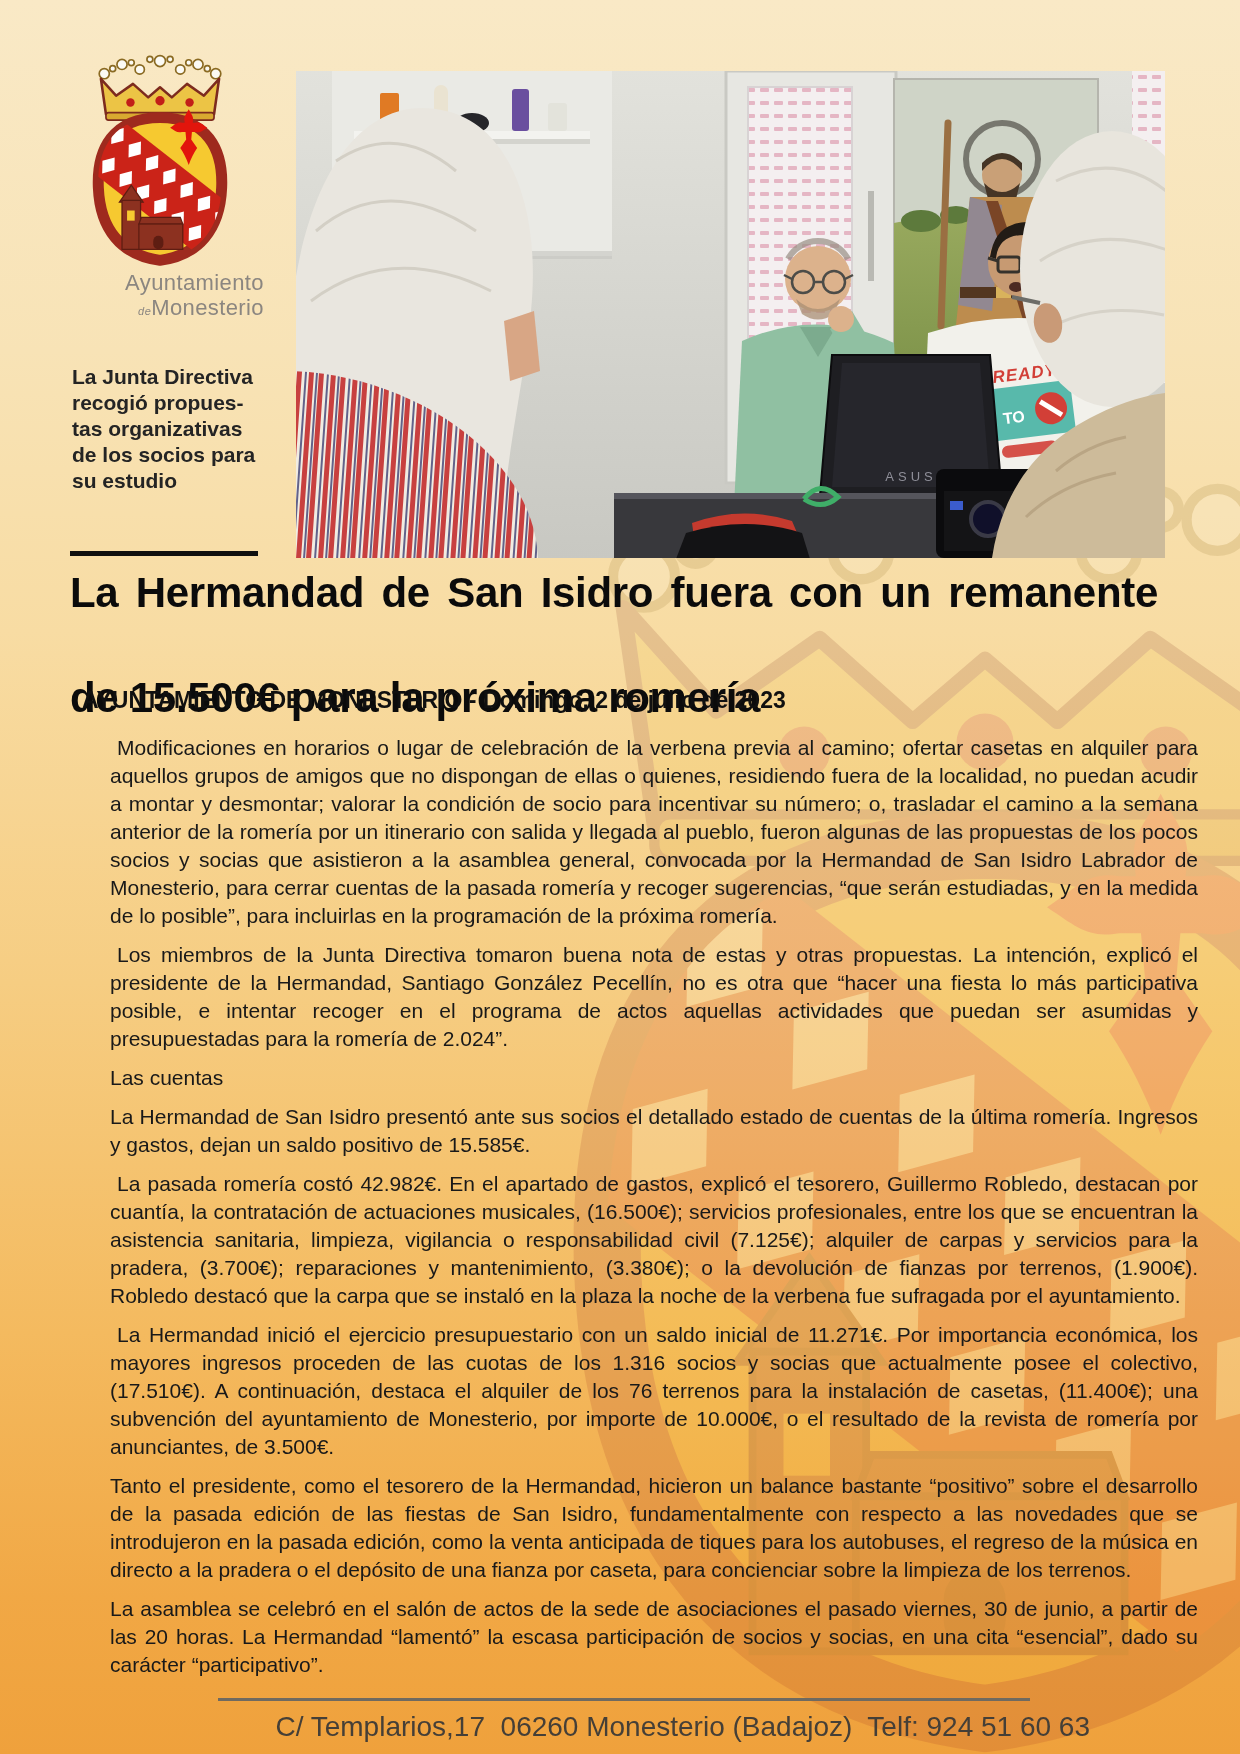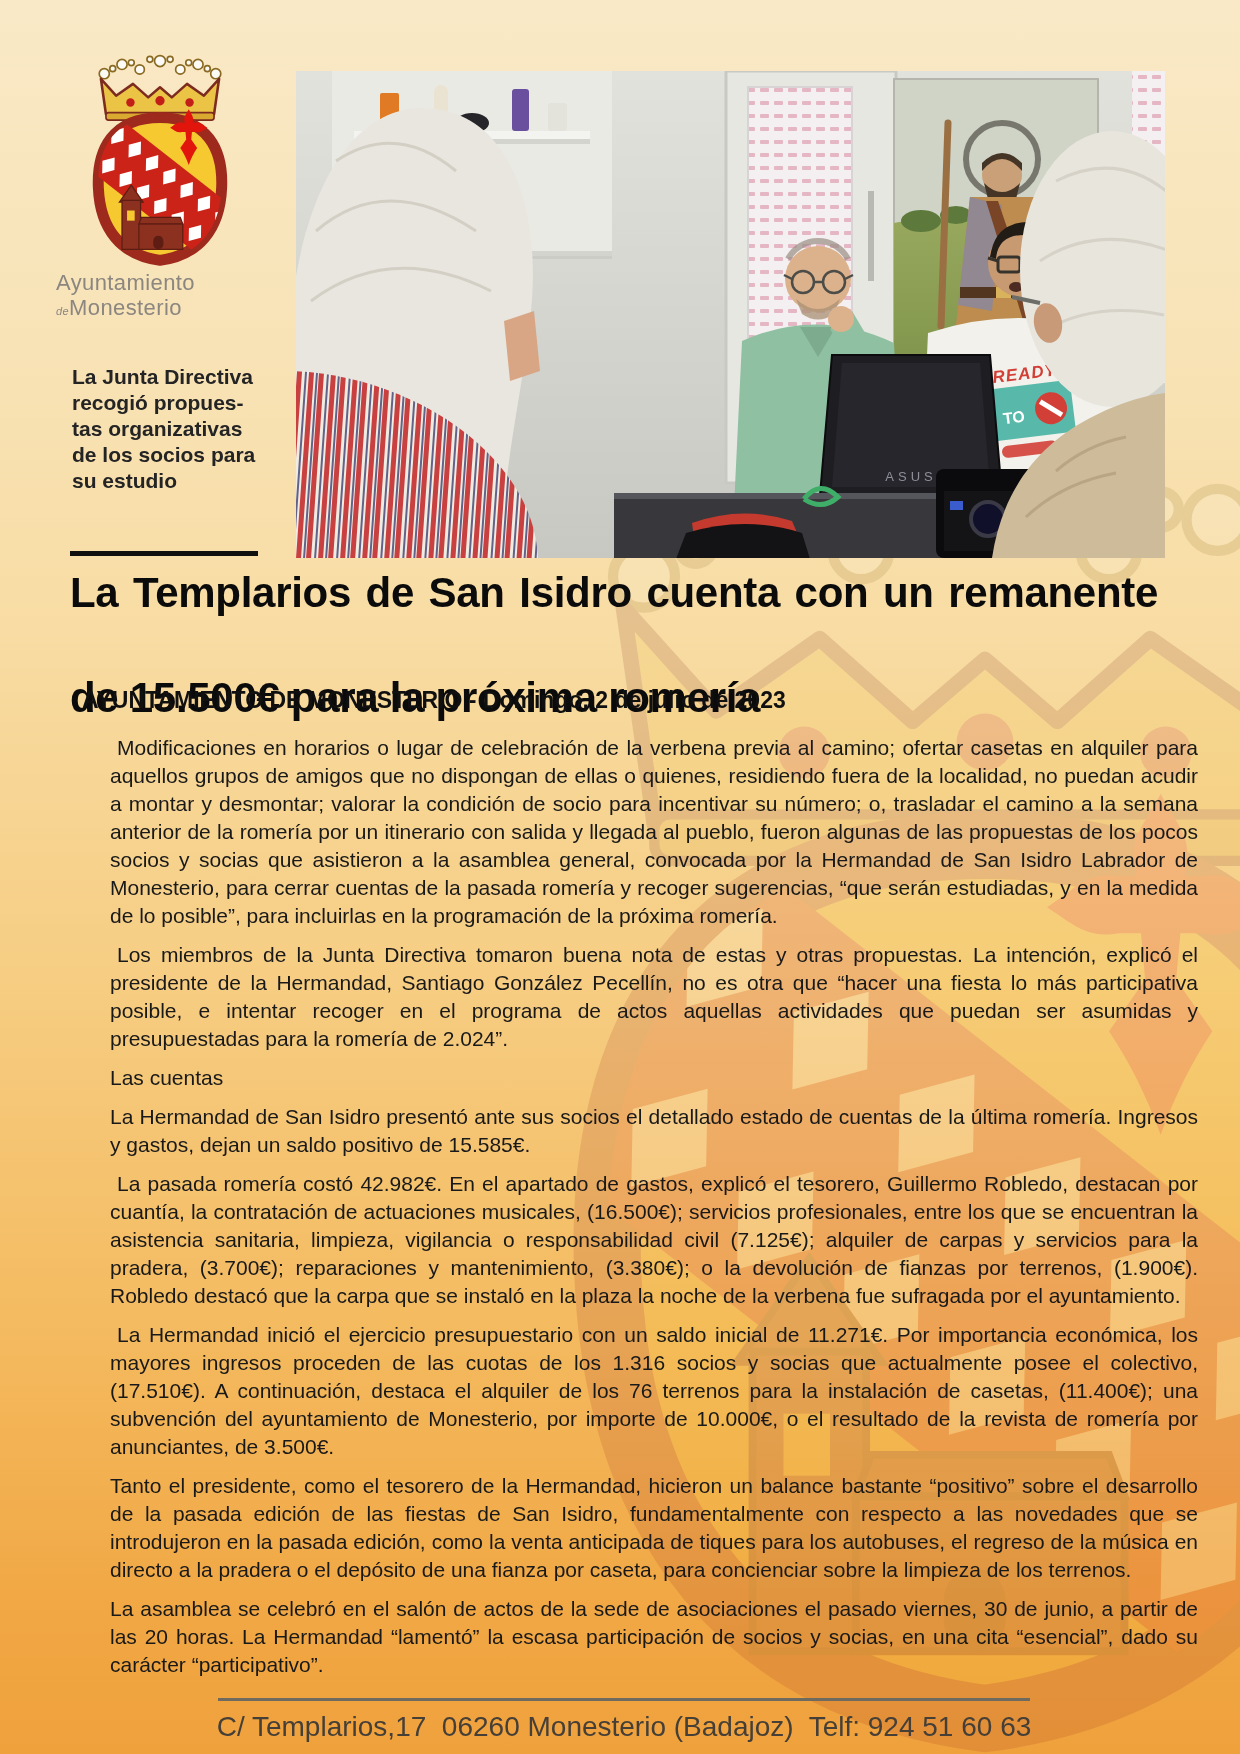--- a/index.html
+++ b/index.html
@@ -3,37 +3,37 @@
 <meta charset="utf-8">
 <style>
   html,body{margin:0;padding:0;background:#888;}
   .page{
     position:relative;width:1240px;height:1754px;overflow:hidden;
     background:linear-gradient(180deg,#f9e9c6 0%,#f8e3b6 20%,#f8dca3 36%,#f6cd82 56%,#f4ba5f 76%,#f1a845 91%,#efa13c 100%);
     font-family:"Liberation Sans",sans-serif;color:#1c1c1c;
   }
   .watermark{position:absolute;left:520px;top:432px;width:930px;height:1336px;opacity:.15;pointer-events:none;}
   .watermark svg{width:100%;height:100%;}
-  .logo{position:absolute;left:56px;top:50px;width:208px;text-align:left;}
+  .logo{position:absolute;left:56px;top:50px;width:208px;text-align:right;}
   .logo svg.crest{width:152px;height:218px;display:block;margin:0 auto;}
   .logo-word{margin-top:2px;color:#8b8680;font-size:22px;line-height:25px;letter-spacing:.4px;}
   .logo-word .de{font-size:11px;font-style:italic;}
   .caption{position:absolute;left:72px;top:364px;width:200px;font-weight:bold;font-size:21px;line-height:26px;white-space:pre-line;color:#242424;}
   .photo{position:absolute;left:296px;top:71px;width:869px;height:487px;background:#d8d8d2;overflow:hidden;}
   .photo svg{display:block;width:100%;height:100%;}
   .rule{position:absolute;left:70px;top:551px;width:188px;height:5px;background:#101010;}
   .headline{position:absolute;left:70px;top:564px;width:1088px;font-weight:bold;color:#0b0b0b;letter-spacing:-.3px;}
   .headline .l1{font-size:42px;line-height:57px;text-align:justify;text-align-last:justify;}
   .headline .l2{font-size:42px;line-height:57px;margin-top:48px;}
   .byline{position:absolute;left:82px;top:687px;width:1088px;font-size:23px;font-weight:bold;color:#101010;}
   .article{position:absolute;left:70px;top:734px;width:1088px;font-size:21px;line-height:28px;text-align:justify;color:#191919;margin-left:40px;}
   .article p{margin:0 0 11px 0;}
   .article p.ind{text-indent:7px;}
   .footer-rule{position:absolute;left:218px;top:1698px;width:812px;height:3px;background:#6f6a60;}
-  .footer-text{position:absolute;left:158px;top:1711px;width:932px;text-align:center;font-size:28px;color:#453f37;white-space:pre;}
+  .footer-text{position:absolute;left:158px;top:1711px;width:932px;text-align:right;font-size:28px;color:#453f37;white-space:pre;}
   .defs-holder{position:absolute;width:0;height:0;overflow:hidden;}
 </style>
 </head>
 <body>
 
 <svg class="defs-holder" aria-hidden="true">
   <defs>
     <path id="dm" d="M0,-12 L9,0 L0,12 L-9,0 Z" fill="#ffffff"></path>
     <clipPath id="shieldClip">
       <path d="M90,80 C146,80 165,118 163,163 C161,212 136,243 90,249 C44,243 19,212 17,163 C15,118 34,80 90,80 Z"></path>
@@ -287,21 +287,21 @@
           <path d="M760,400 q30,-26 70,-34"></path>
           <path d="M730,446 q36,-34 90,-44"></path>
         </g>
       </g>
     </svg>
   </figure>
 
   <div class="rule"></div>
 
   <h1 class="headline" style="margin:0">
-    <div class="l1">La Templarios de San Isidro cuenta con un remanente</div>
+    <div class="l1">La Hermandad de San Isidro fuera con un remanente</div>
     <div class="l2">de 15.500€ para la próxima romería</div>
   </h1>
 
   <div class="byline">AYUNTAMIENTO DE MONESTERIO - Domingo, 2 de julio de 2023</div>
 
   <main class="article">
     <p class="ind">Modificaciones en horarios o lugar de celebración de la verbena previa al camino; ofertar casetas en alquiler para aquellos grupos de amigos que no dispongan de ellas o quienes, residiendo fuera de la localidad, no puedan acudir a montar y desmontar; valorar la condición de socio para incentivar su número; o, trasladar el camino a la semana anterior de la romería por un itinerario con salida y llegada al pueblo, fueron algunas de las propuestas de los pocos socios y socias que asistieron a la asamblea general, convocada por la Hermandad de San Isidro Labrador de Monesterio, para cerrar cuentas de la pasada romería y recoger sugerencias, “que serán estudiadas, y en la medida de lo posible”, para incluirlas en la programación de la próxima romería.</p>
     <p class="ind">Los miembros de la Junta Directiva tomaron buena nota de estas y otras propuestas. La intención, explicó el presidente de la Hermandad, Santiago González Pecellín, no es otra que “hacer una fiesta lo más participativa posible, e intentar recoger en el programa de actos aquellas actividades que puedan ser asumidas y presupuestadas para la romería de 2.024”.</p>
     <p>Las cuentas</p>
     <p>La Hermandad de San Isidro presentó ante sus socios el detallado estado de cuentas de la última romería. Ingresos y gastos, dejan un saldo positivo de 15.585€.</p>

